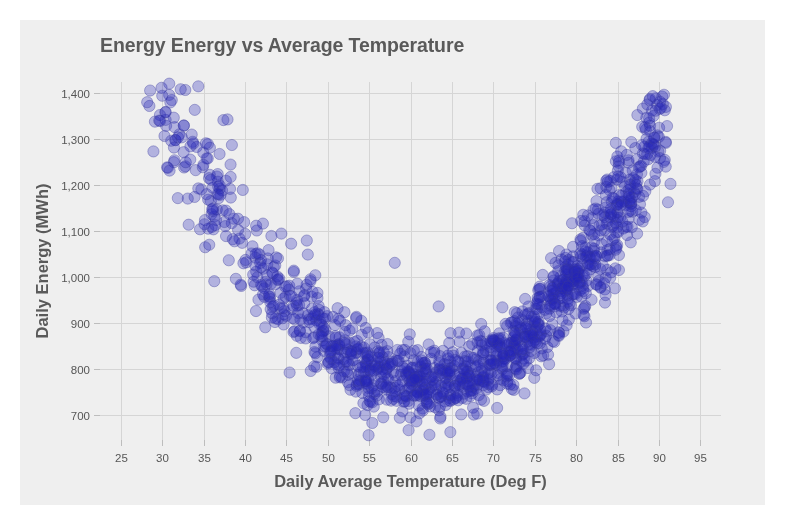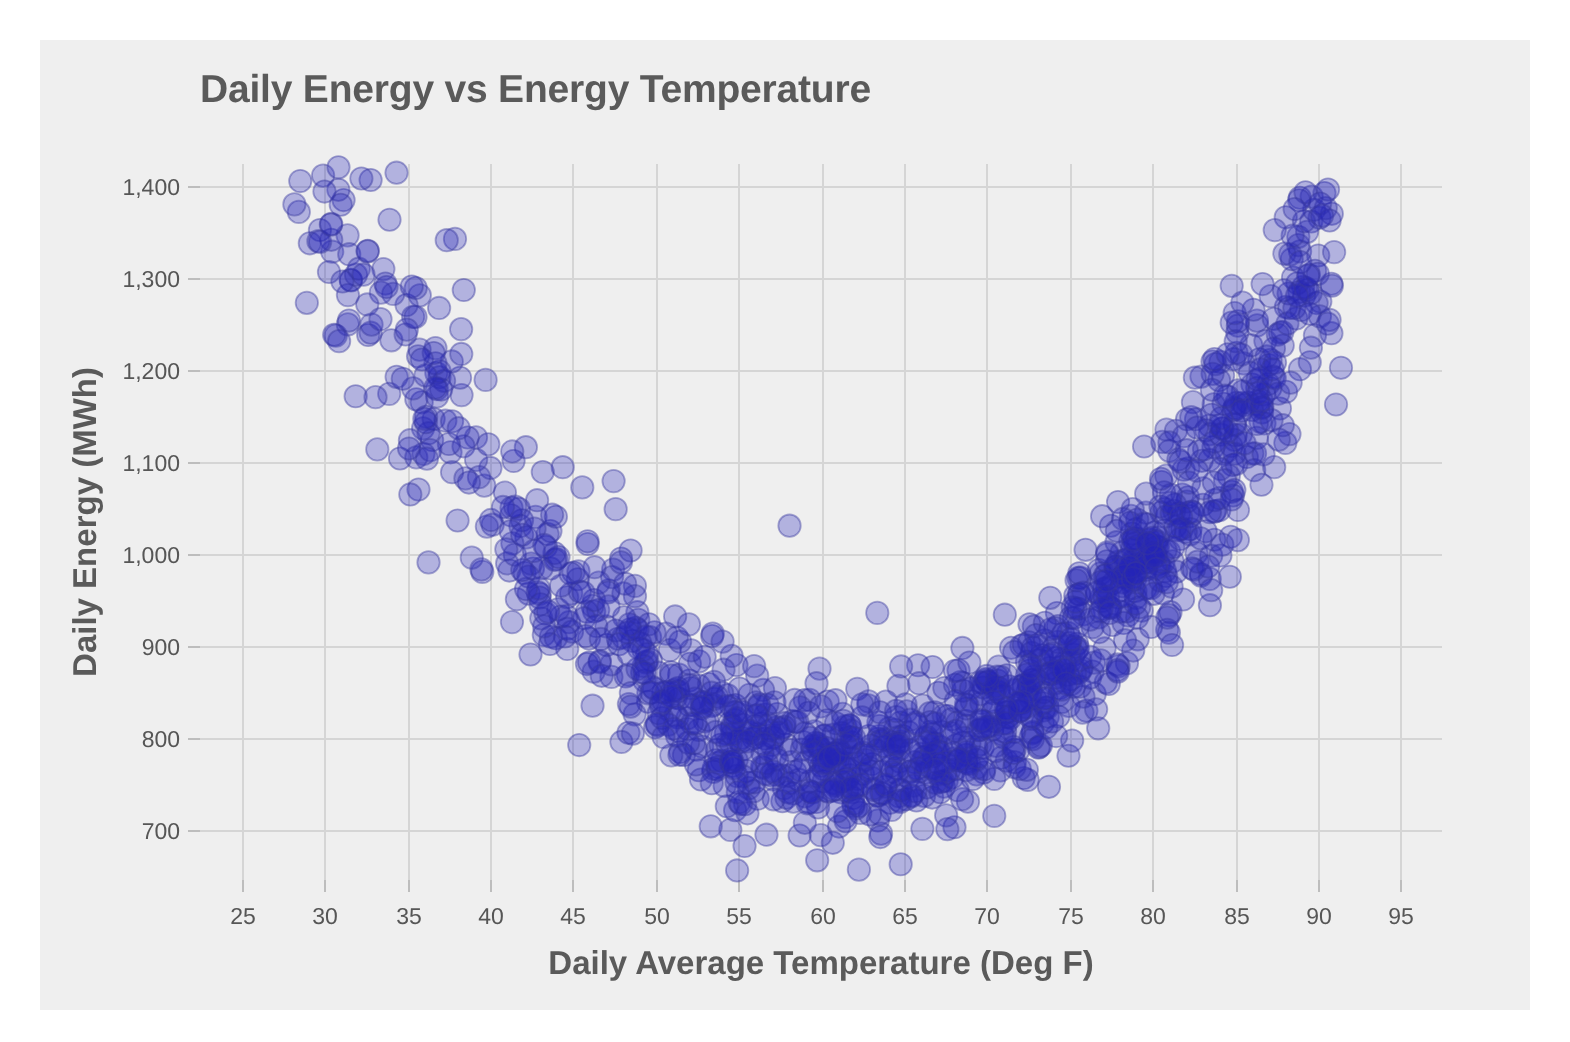--- a/index.html
+++ b/index.html
@@ -65,21 +65,21 @@
     fill-opacity: 0.30;
     stroke: #3a3a9e;
     stroke-opacity: 0.42;
     stroke-width: 0.9;
   }
 </style>
 </head>
 <body>
 
 <div id="chart-panel">
-  <div id="chart-title">Daily Energy vs Energy Temperature</div>
+  <div id="chart-title">Energy Energy vs Average Temperature</div>
   <svg id="plot-svg" width="745" height="485">
     <rect id="plot-bg" class="plot-bg" x="80" y="62" width="621" height="358"></rect>
     <g id="gridlines-y">
         <line x1="80" y1="395.5" x2="701" y2="395.5" class="gridline"></line>
         <line x1="80" y1="349.5" x2="701" y2="349.5" class="gridline"></line>
         <line x1="80" y1="303.5" x2="701" y2="303.5" class="gridline"></line>
         <line x1="80" y1="257.5" x2="701" y2="257.5" class="gridline"></line>
         <line x1="80" y1="211.5" x2="701" y2="211.5" class="gridline"></line>
         <line x1="80" y1="165.5" x2="701" y2="165.5" class="gridline"></line>
         <line x1="80" y1="119.5" x2="701" y2="119.5" class="gridline"></line>

